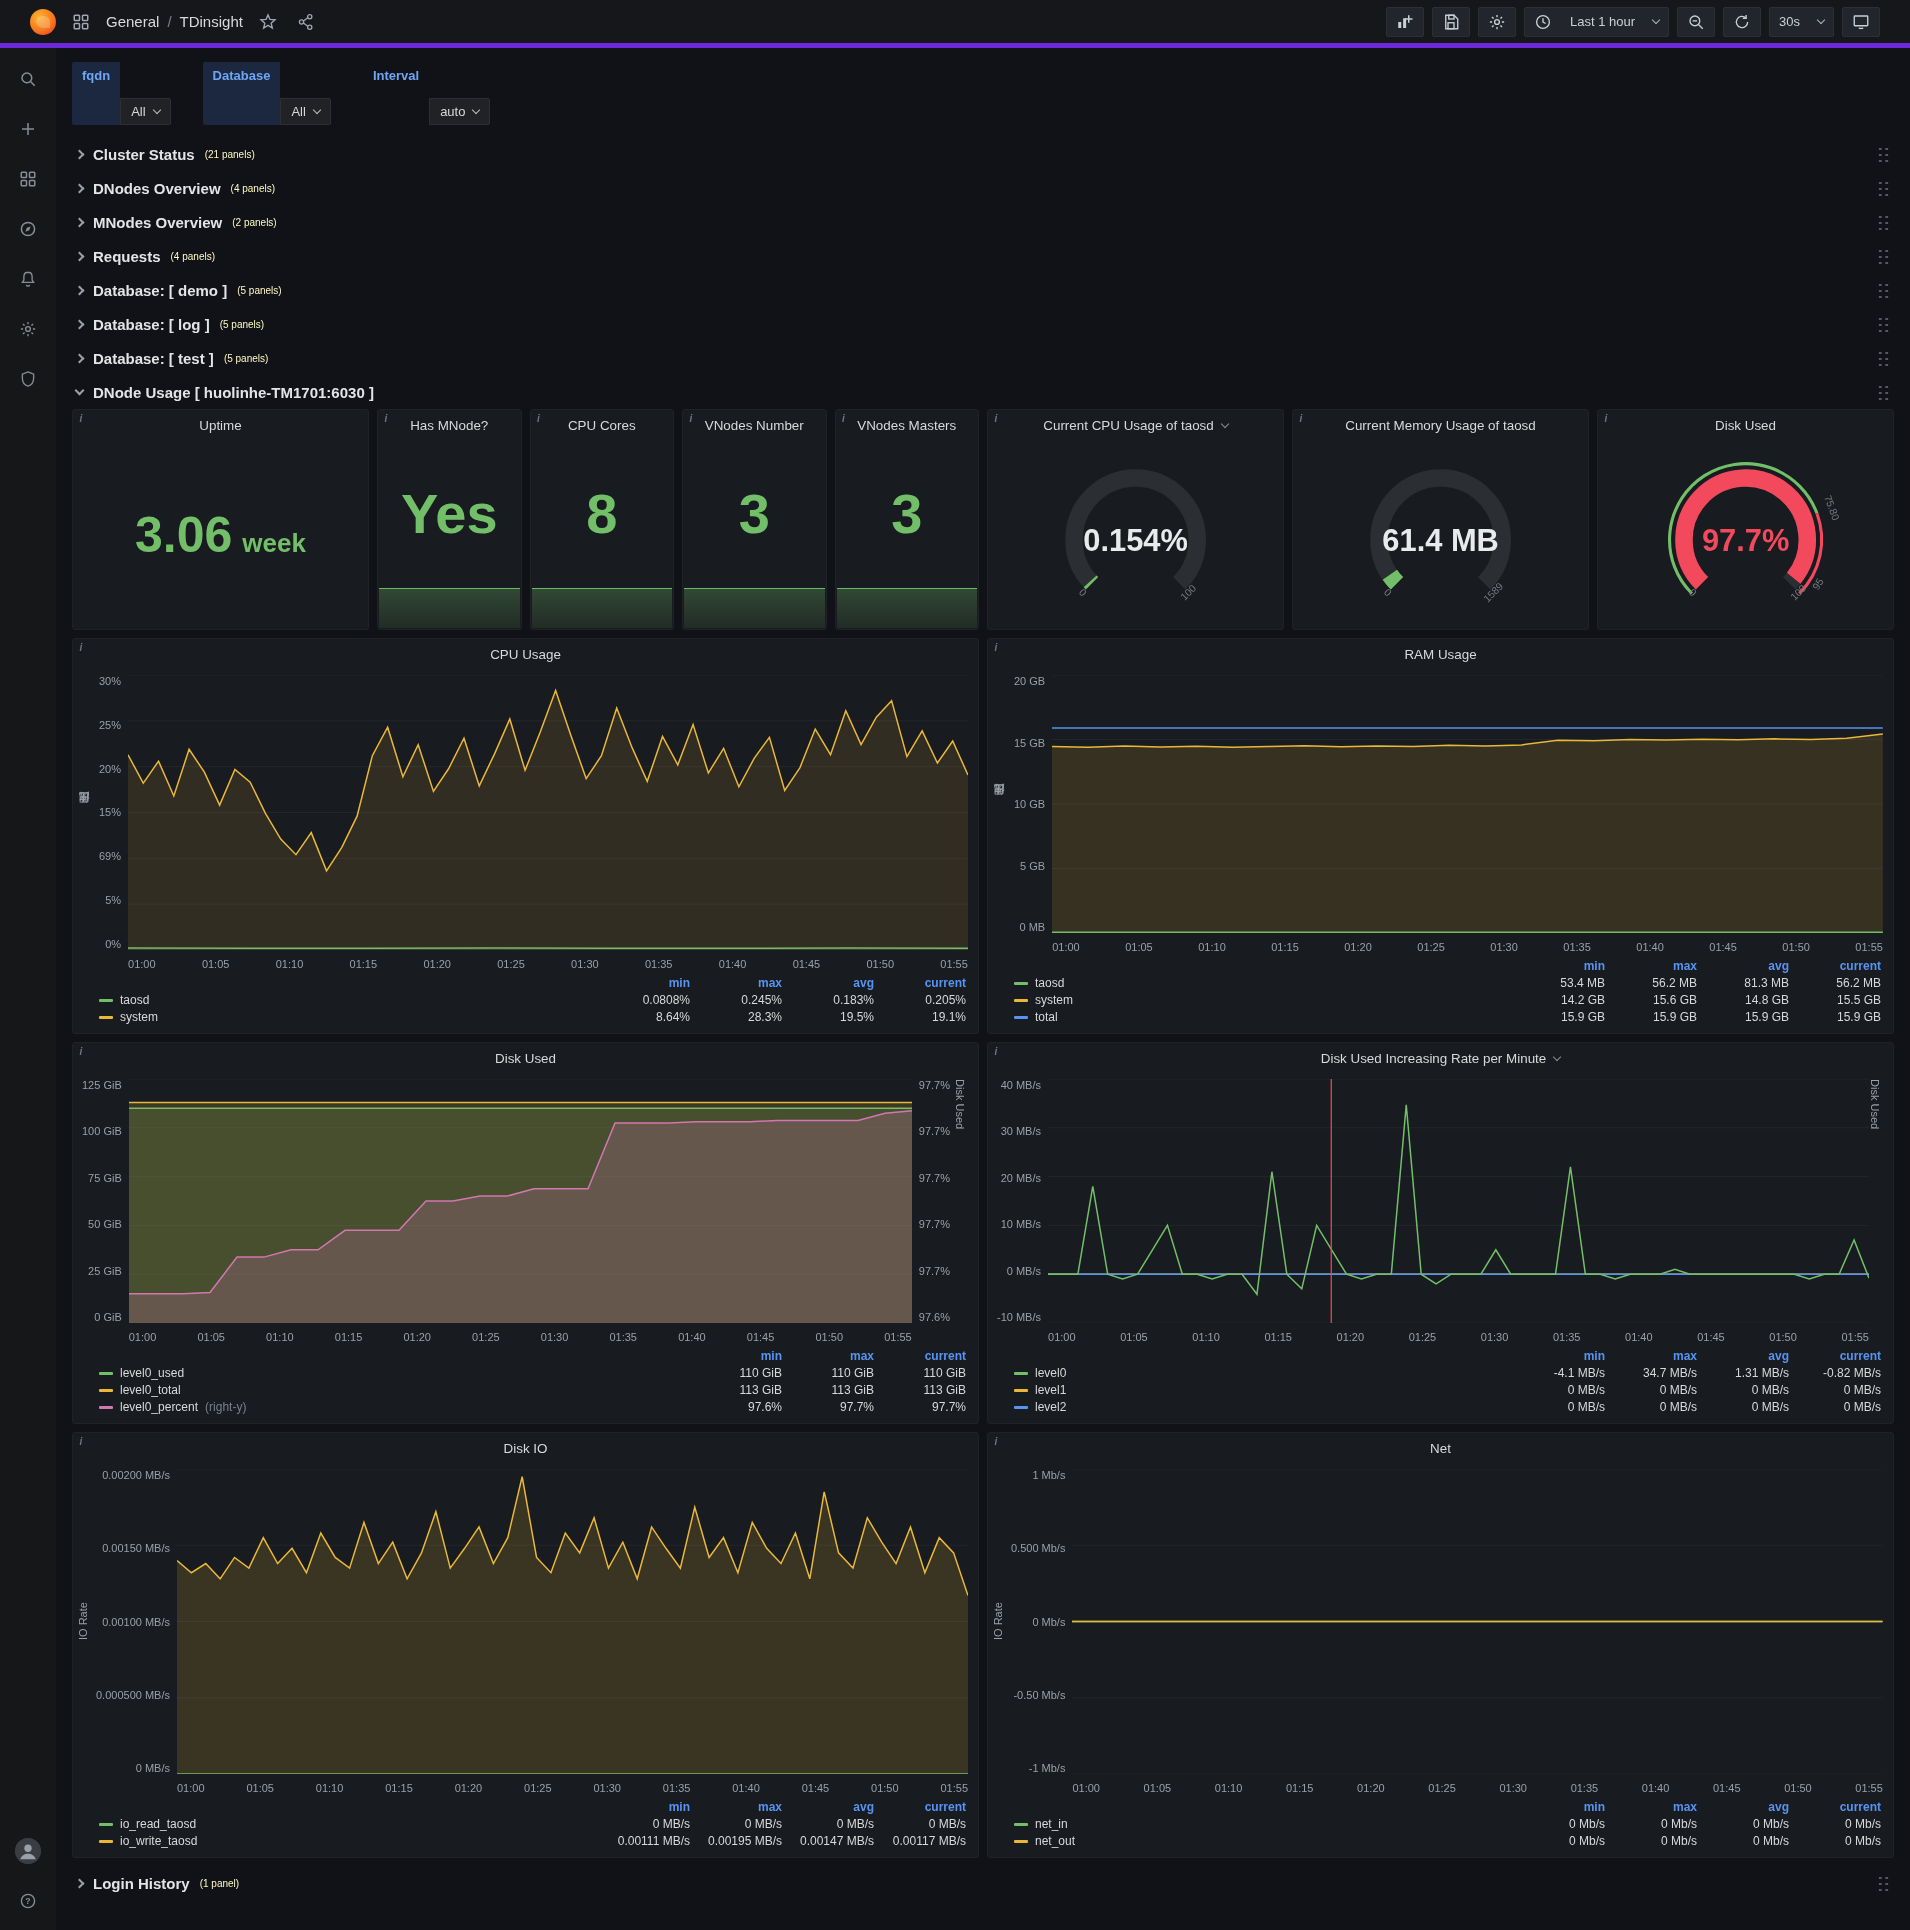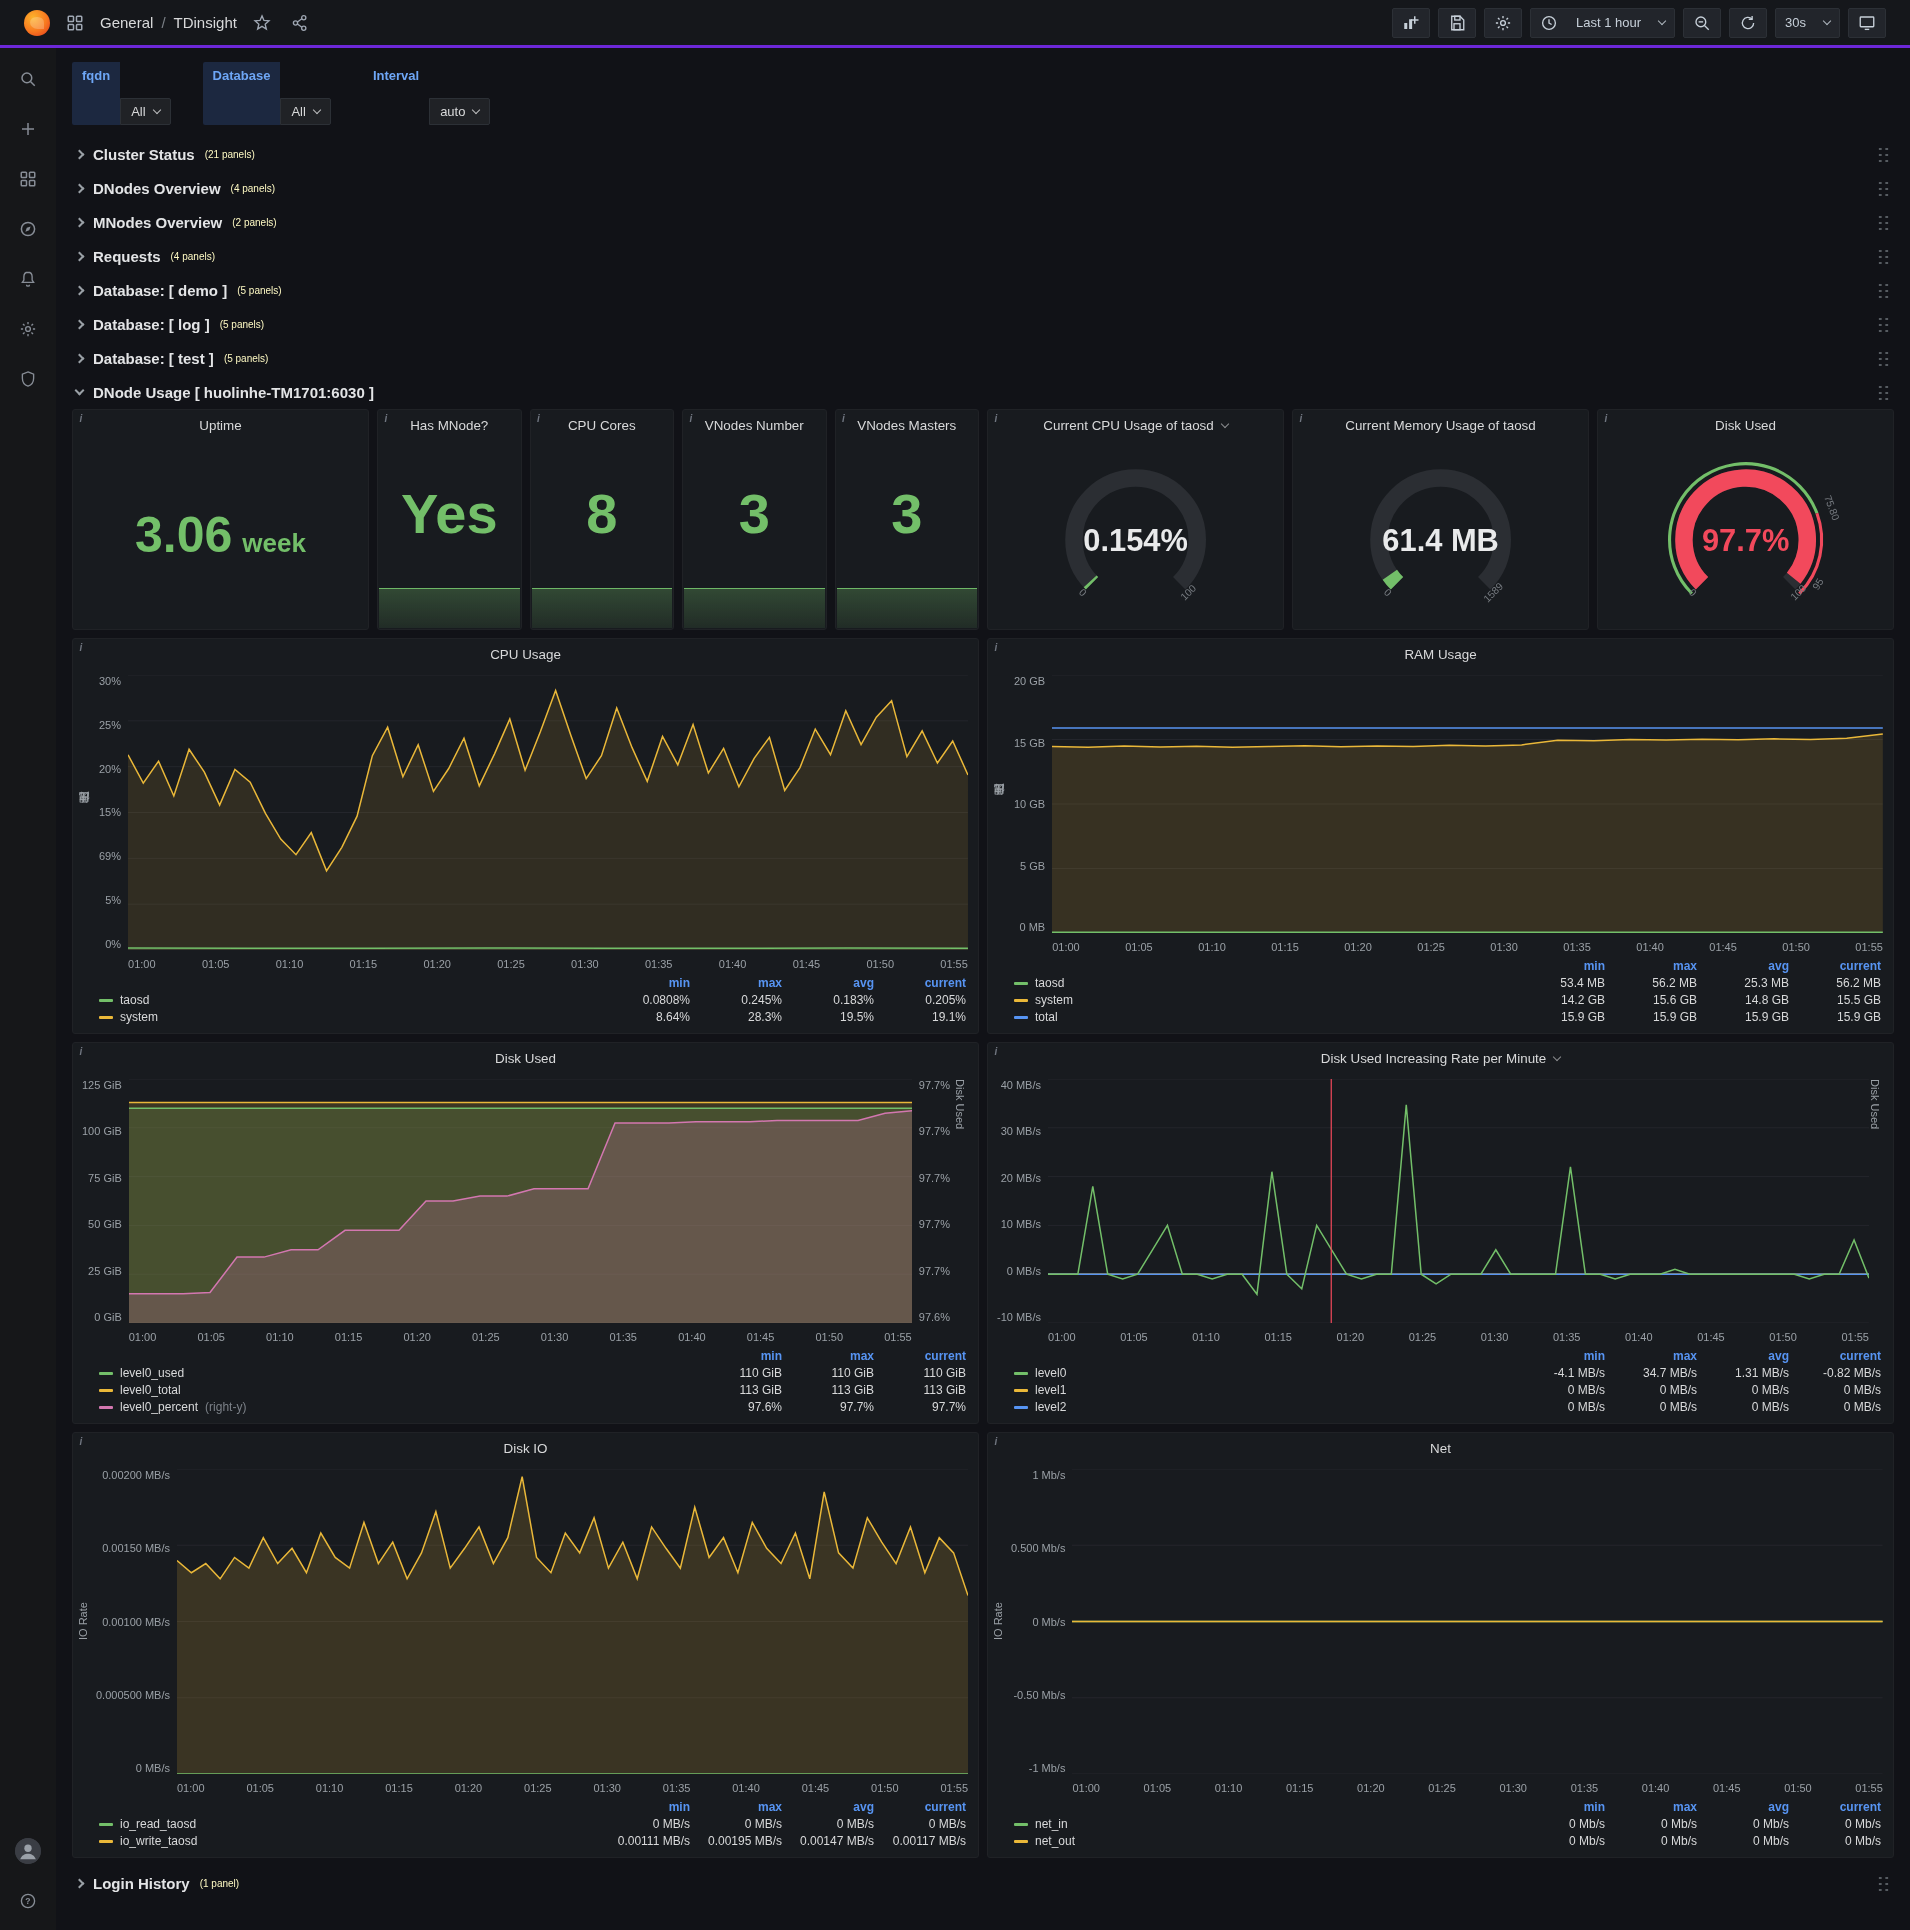--- a/index.html
+++ b/index.html
@@ -1,21 +1,21 @@
 <!DOCTYPE html>
 <html><head>
 <meta charset="utf-8">
 <style>
   * { box-sizing: border-box; margin: 0; padding: 0; }
   html,body { width:1910px; height:1930px; overflow:hidden; }
   body { background:#111217; color:#d8d9da; font-family:"Liberation Sans", sans-serif; }
   .app { display:flex; flex-direction:column; height:100%; }
 
   
-  .navbar { height:48px; background:#15171b; border-bottom:3px solid #6d28d9; display:flex; align-items:center; padding:0 24px; flex:0 0 auto; }
+  .navbar { height:48px; background:#15171b; border-bottom:5px solid #6d28d9; display:flex; align-items:center; padding:0 30px; flex:0 0 auto; }
   .nav-left { display:flex; align-items:center; gap:12px; }
   .logo { width:26px; height:26px; border-radius:50%; background:radial-gradient(circle at 35% 30%, #fcb32c 0%, #f8781f 55%, #e2341d 100%); position:relative; cursor:pointer; }
   .logo::after{ content:""; position:absolute; left:6px; top:7px; width:14px; height:12px; border-radius:50% 50% 0 60%; background:rgba(255,255,255,0.22); }
   .crumb { display:flex; align-items:center; gap:8px; font-size:15px; }
   .crumb .sep { color:#7b8087; }
   .icon { width:18px; height:18px; display:block; }
   .iconbtn { color:#9fa7b3; background:none; border:none; cursor:pointer; display:flex; align-items:center; justify-content:center; padding:4px; }
   .nav-right { margin-left:auto; display:flex; align-items:center; gap:8px; }
   .navbtn { height:30px; background:#22252b; border:1px solid #2c3036; border-radius:2px; color:#c7d0d9; display:flex; align-items:center; gap:18px; padding:0 9px; font-size:13px; cursor:pointer; }
   .caret { display:inline-block; width:6px; height:6px; border-right:1.5px solid currentColor; border-bottom:1.5px solid currentColor; transform:rotate(45deg); margin-top:-3px; opacity:.85; }
@@ -531,21 +531,21 @@
               <div class="lhead">min</div>
               <div class="lhead">max</div>
               <div class="lhead">avg</div>
               <div class="lhead">current</div>
               <div class="lname">
                 <div class="lswatch" style="background: rgb(115, 191, 105);"></div>
                 <span>taosd</span>
               </div>
               <div class="lval">53.4 MB</div>
               <div class="lval">56.2 MB</div>
-              <div class="lval">25.3 MB</div>
+              <div class="lval">81.3 MB</div>
               <div class="lval">56.2 MB</div>
               <div class="lname">
                 <div class="lswatch" style="background: rgb(234, 184, 57);"></div>
                 <span>system</span>
               </div>
               <div class="lval">14.2 GB</div>
               <div class="lval">15.6 GB</div>
               <div class="lval">14.8 GB</div>
               <div class="lval">15.5 GB</div>
               <div class="lname">

